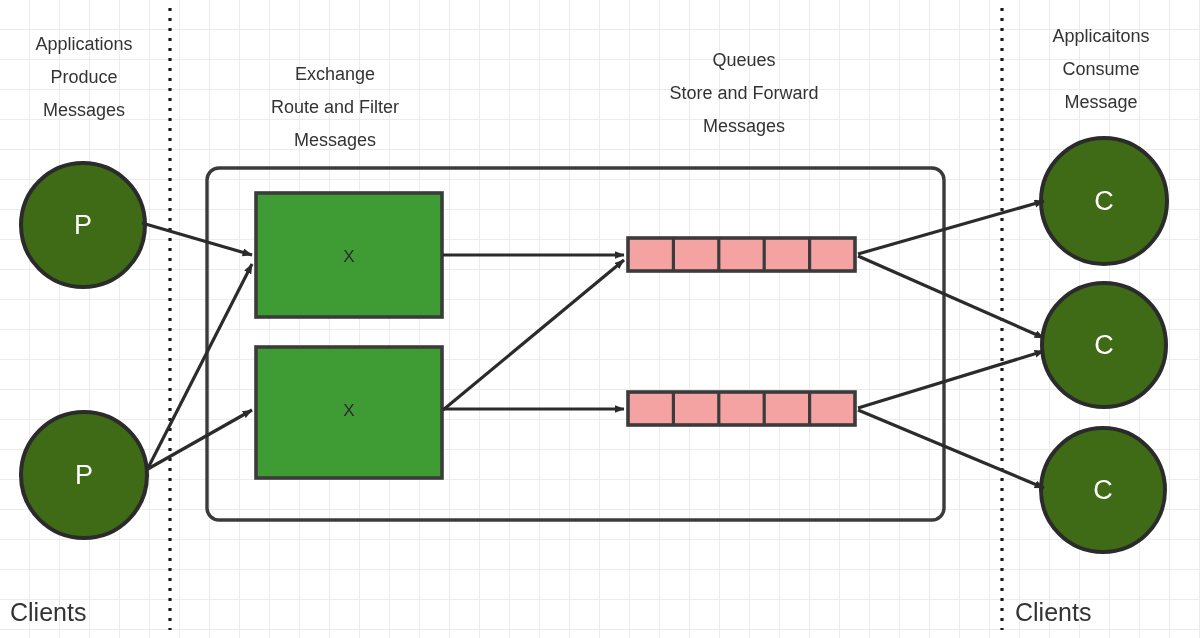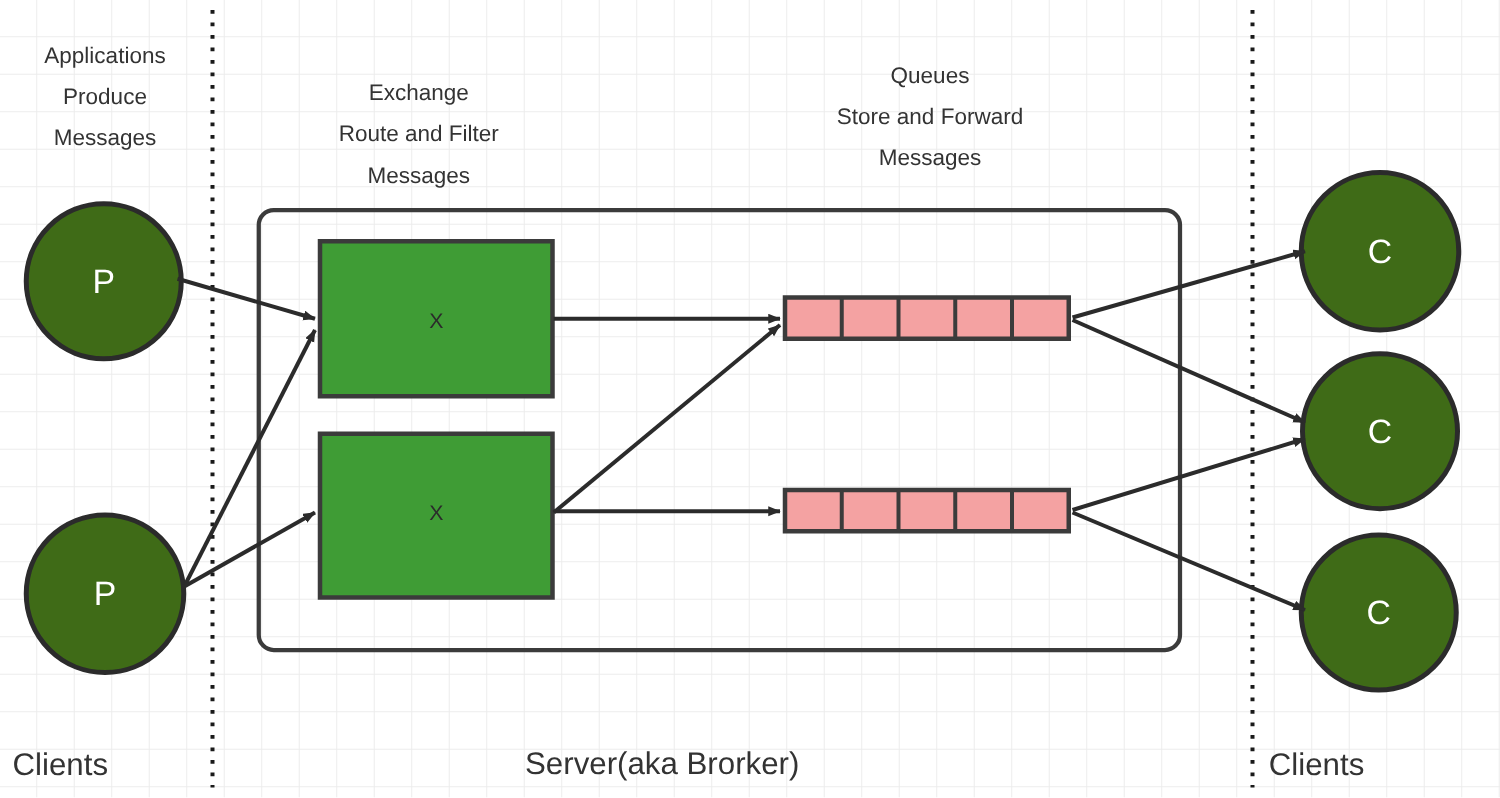--- a/index.html
+++ b/index.html
@@ -117,28 +117,30 @@
 
   <div class="col-header" style="left:0px; top:28px; width:168px;">Applications
 Produce
 Messages</div>
   <div class="col-header" style="left:205px; top:28px; width:260px;margin-top:30px;">Exchange
 Route and Filter
 Messages</div>
   <div class="col-header" style="left:610px; top:44px; width:268px;">Queues
 Store and Forward
 Messages</div>
+  <div class="col-header" style="left:1008px; top:20px; width:186px;">Applicaitons
+Consume
+Message</div>
 
   <div class="node-letter" style="left:53px; top:210px; width:60px;">P</div>
   <div class="node-letter" style="left:54px; top:460px; width:60px;">P</div>
 
   <div class="exchange-letter" style="left:319px; top:247px; width:60px;">X</div>
   <div class="exchange-letter" style="left:319px; top:401px; width:60px;">X</div>
 
   <div class="node-letter" style="left:1074px; top:186px; width:60px;">C</div>
   <div class="node-letter" style="left:1074px; top:330px; width:60px;">C</div>
   <div class="node-letter" style="left:1073px; top:475px; width:60px;">C</div>
 
   <div class="bottom-label" style="left:10px; top:598px; width:175px;">Clients</div>
-  <div class="bottom-label" style="left:420px; top:597px; width:320px;">Server(aka Brorker)</div>
   <div class="bottom-label" style="left:1015px; top:598px; width:180px;">Clients</div>
 
 </div>
 
 </body></html>

